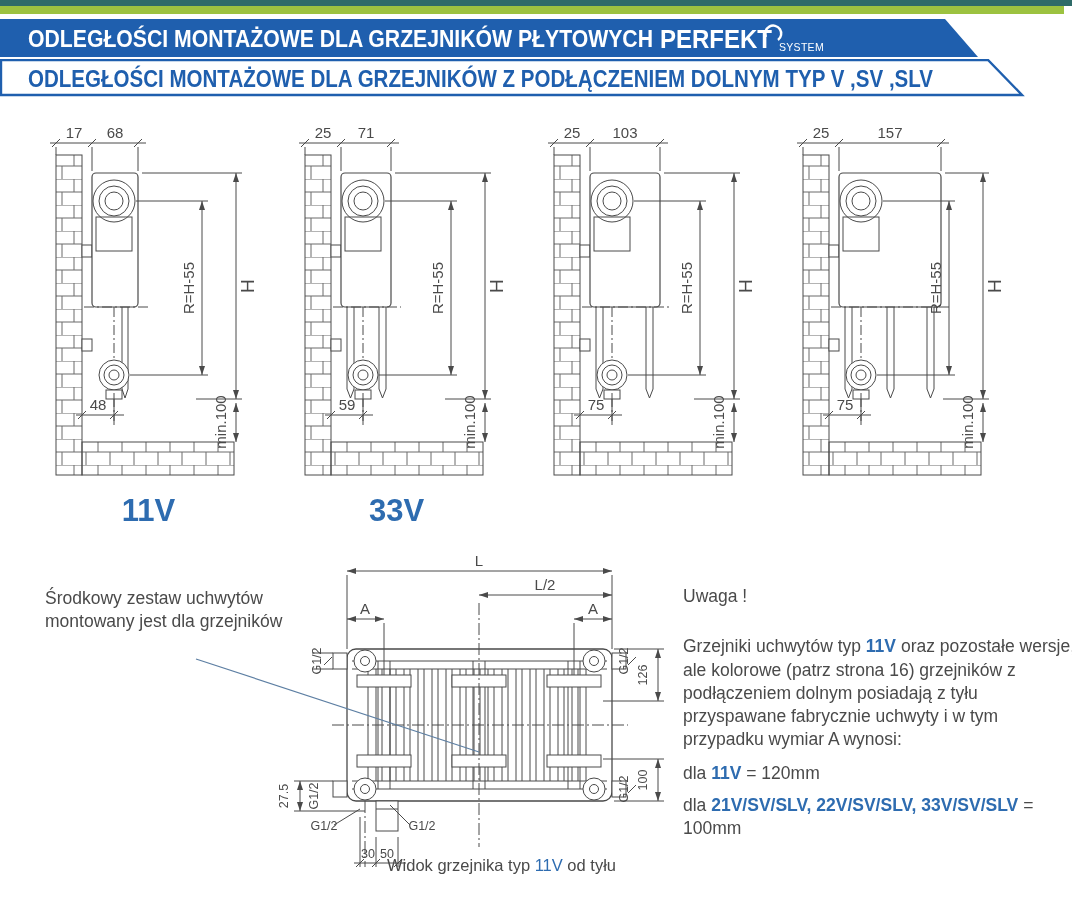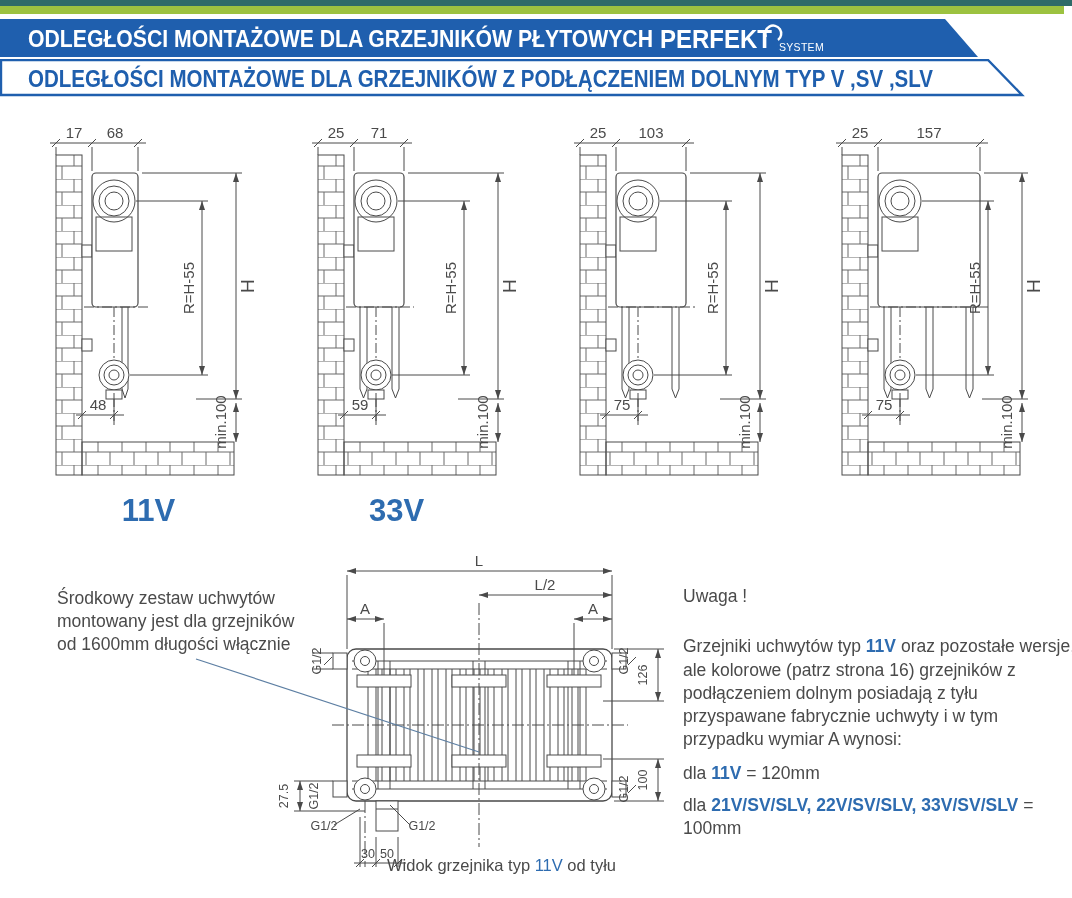--- a/index.html
+++ b/index.html
@@ -12,25 +12,25 @@
   .bar-dark{height:6px;background:var(--teal)}
   .bar-lime{height:8px;background:var(--lime);width:1064px}
   .banner1{display:block;margin-top:5px}
   .banner2{display:block;margin-top:2px}
   svg text{font-family:"Liberation Sans",sans-serif}
   .t-main{fill:#ffffff;font-size:23.5px;font-weight:bold}
   .t-brand{fill:#ffffff;font-size:26px;font-weight:bold}
   .t-brandsub{fill:#ffffff;font-size:10.5px;letter-spacing:.3px}
   .brand-arc{stroke:#fff;fill:none;stroke-width:2.4}
   .t-sub{font-size:24px;font-weight:bold}
-  .diag-row{display:flex;gap:17px;margin:30px 0 0 26px}
+  .diag-row{display:flex;gap:4px;margin:30px 0 0 26px}
   .label-row{display:flex;gap:3px;margin:14px 0 0 26px}
   .typelabel{width:245px;text-align:center;color:var(--accent);font-weight:bold;font-size:31px}
   .bottom{position:relative;margin-top:20px;height:340px}
-  .left-note{position:absolute;left:57px;top:38px;width:280px;font-size:17.5px;color:var(--text);line-height:1.32}
+  .left-note{position:absolute;left:45px;top:38px;width:280px;font-size:17.5px;color:var(--text);line-height:1.32}
   .rear{position:absolute;left:272px;top:0}
   .leader{position:absolute;left:0;top:0;pointer-events:none;z-index:5}
   .right-note{position:absolute;left:683px;top:36px;width:392px;font-size:17.5px;color:var(--text);line-height:1.33}
   .right-note .title{margin-bottom:27px}
   .right-note p{margin:0 0 10px 0}
   .dla-line{margin-top:9px}
   .blue{color:var(--accent);font-weight:bold}
   .dim{font-size:15px;fill:var(--text);text-anchor:middle}
   .sm{font-size:12.5px}
   .dim-lg{font-size:19px}
@@ -283,21 +283,20 @@
 
   <div class="label-row">
     <div class="typelabel">11V</div>
     <div class="typelabel">33V</div>
   </div>
 
   <div class="bottom">
     <div class="left-note">
       <div>Środkowy zestaw uchwytów</div>
       <div>montowany jest dla grzejników</div>
-      <div>od 1600mm długości włącznie</div>
     </div>
 
     <svg class="rear" width="410" height="335">
         <rect x="75" y="100" width="265" height="152" rx="9" fill="#fff" stroke="#4a4a4a" stroke-width="1.3"></rect>
         <line x1="80" y1="112" x2="335" y2="112" stroke="#4a4a4a" stroke-width="1"></line>
         <line x1="80" y1="120" x2="335" y2="120" stroke="#4a4a4a" stroke-width="1"></line>
         <line x1="80" y1="232" x2="335" y2="232" stroke="#4a4a4a" stroke-width="1"></line>
         <line x1="80" y1="240" x2="335" y2="240" stroke="#4a4a4a" stroke-width="1"></line>
         <line x1="96" y1="120" x2="96" y2="232" stroke="#4a4a4a" stroke-width="1"></line>
         <line x1="104" y1="120" x2="104" y2="232" stroke="#4a4a4a" stroke-width="1"></line>

